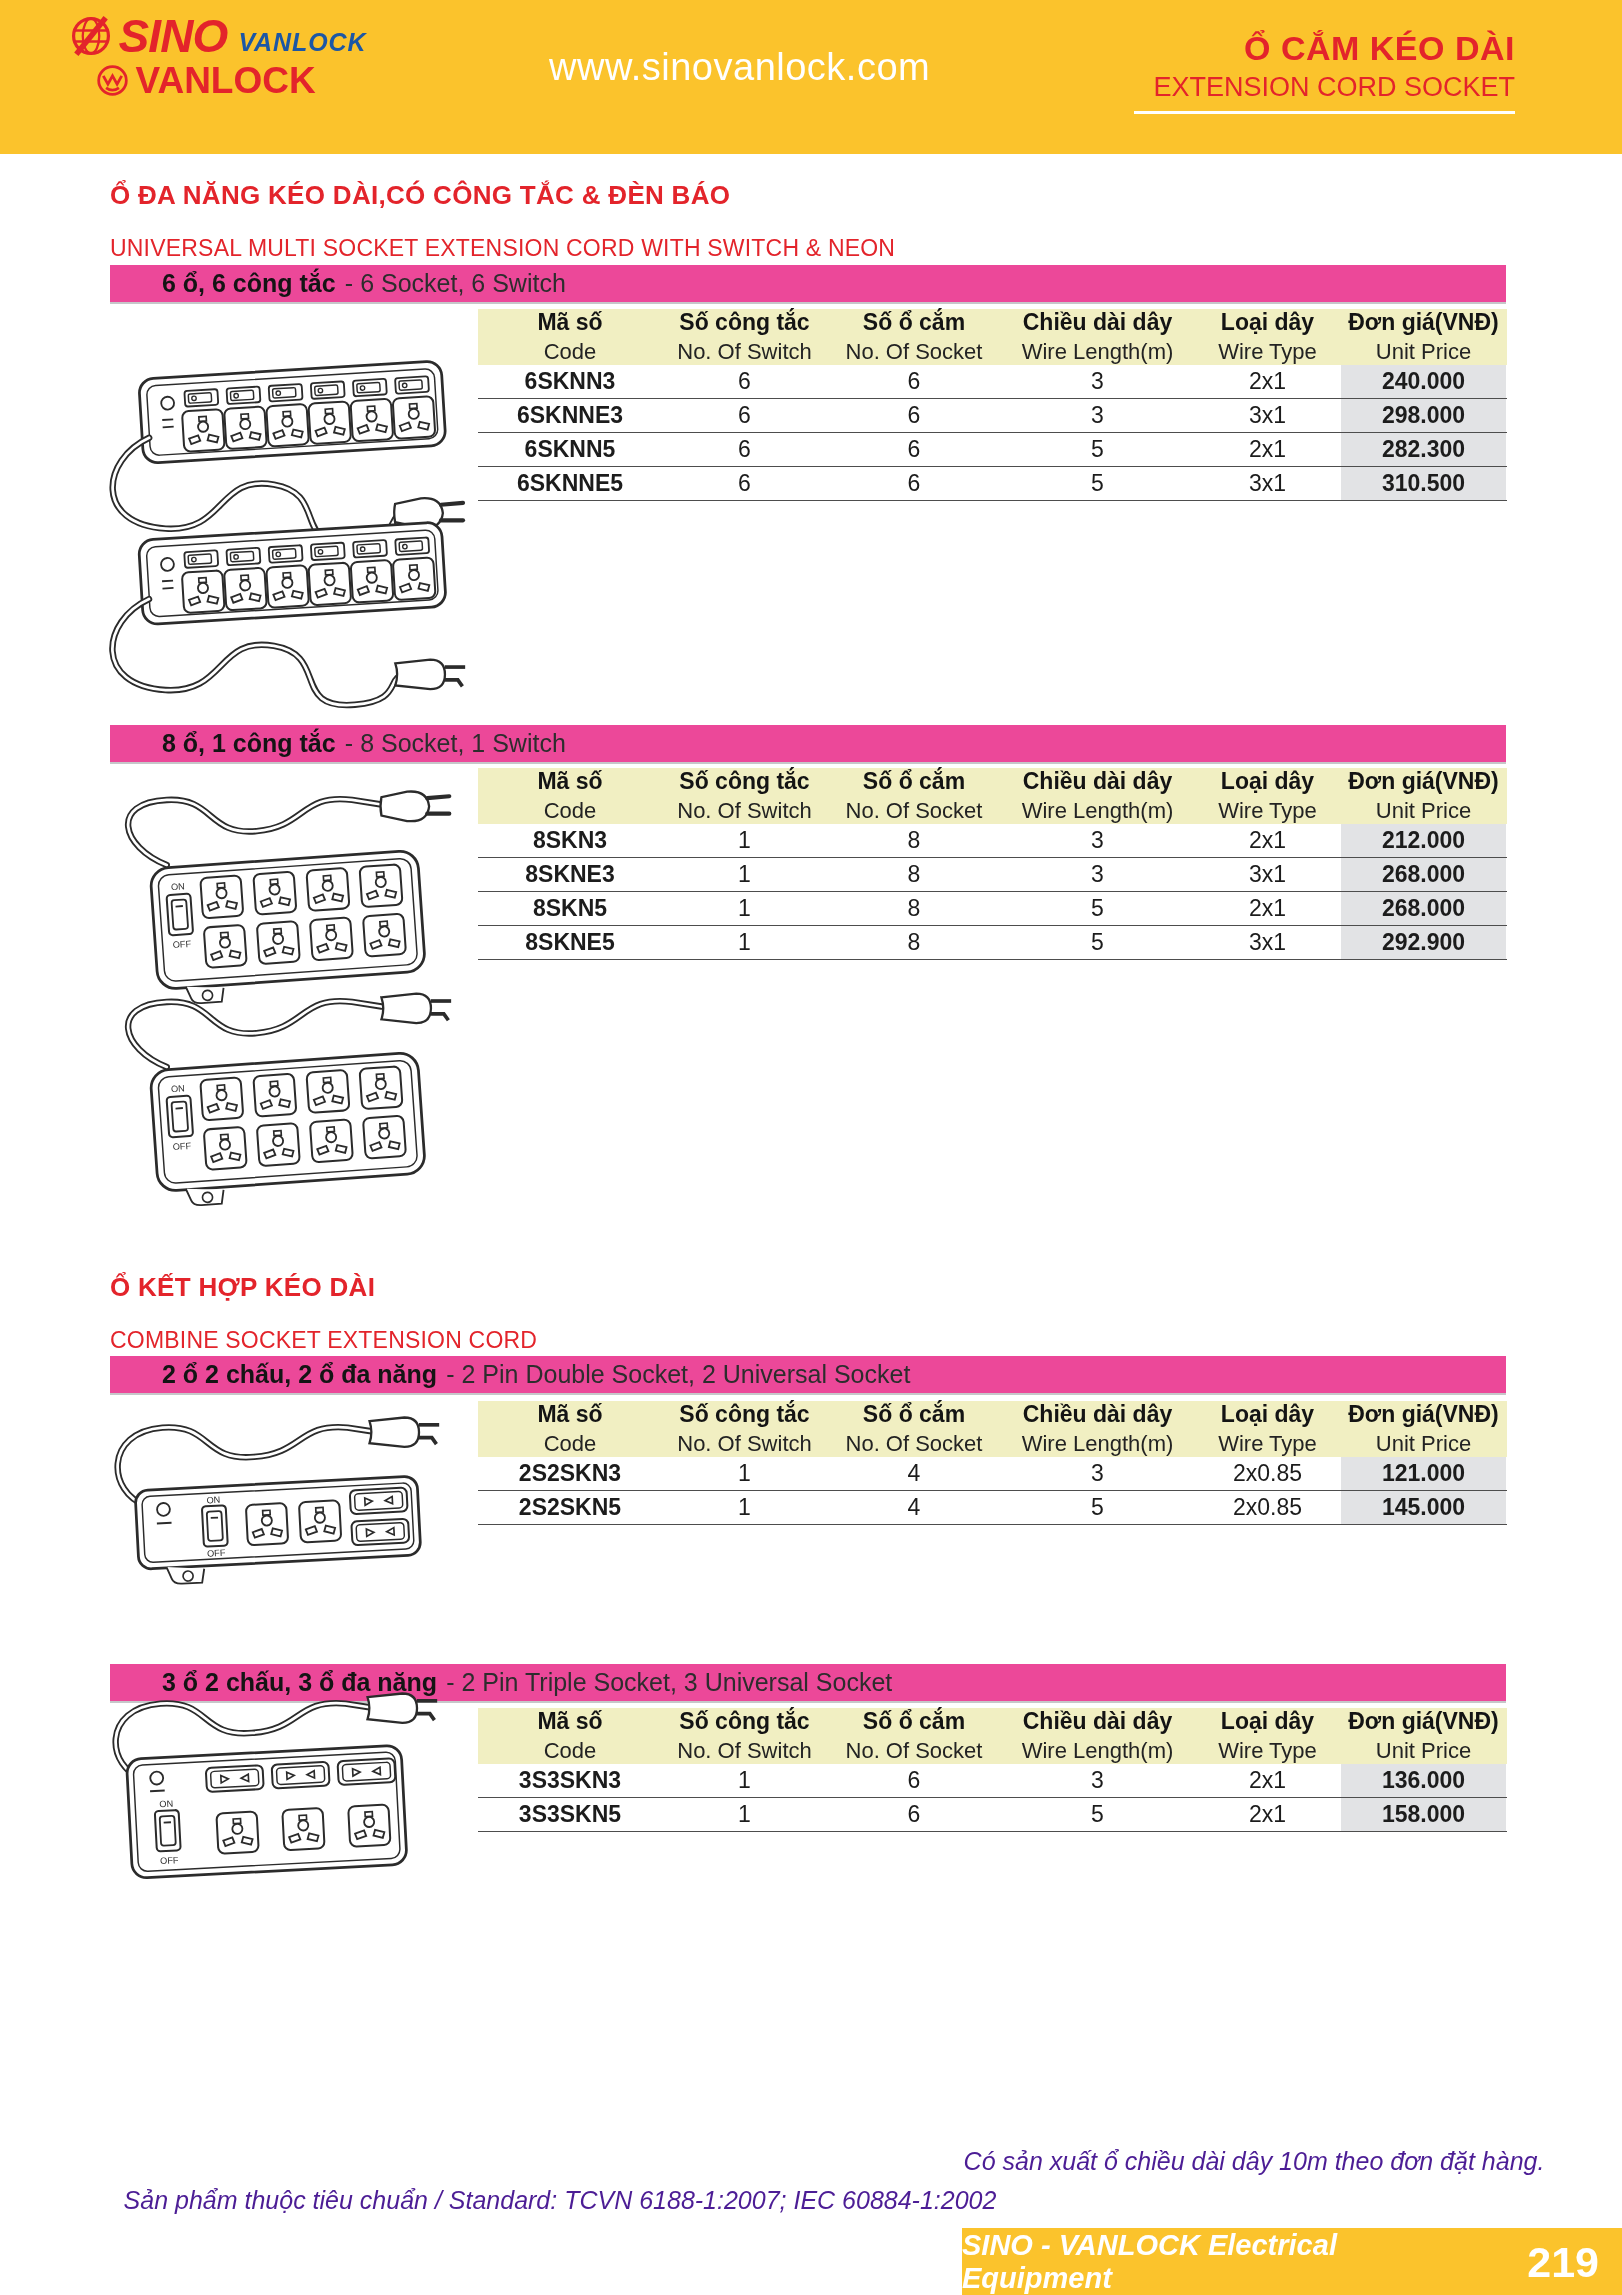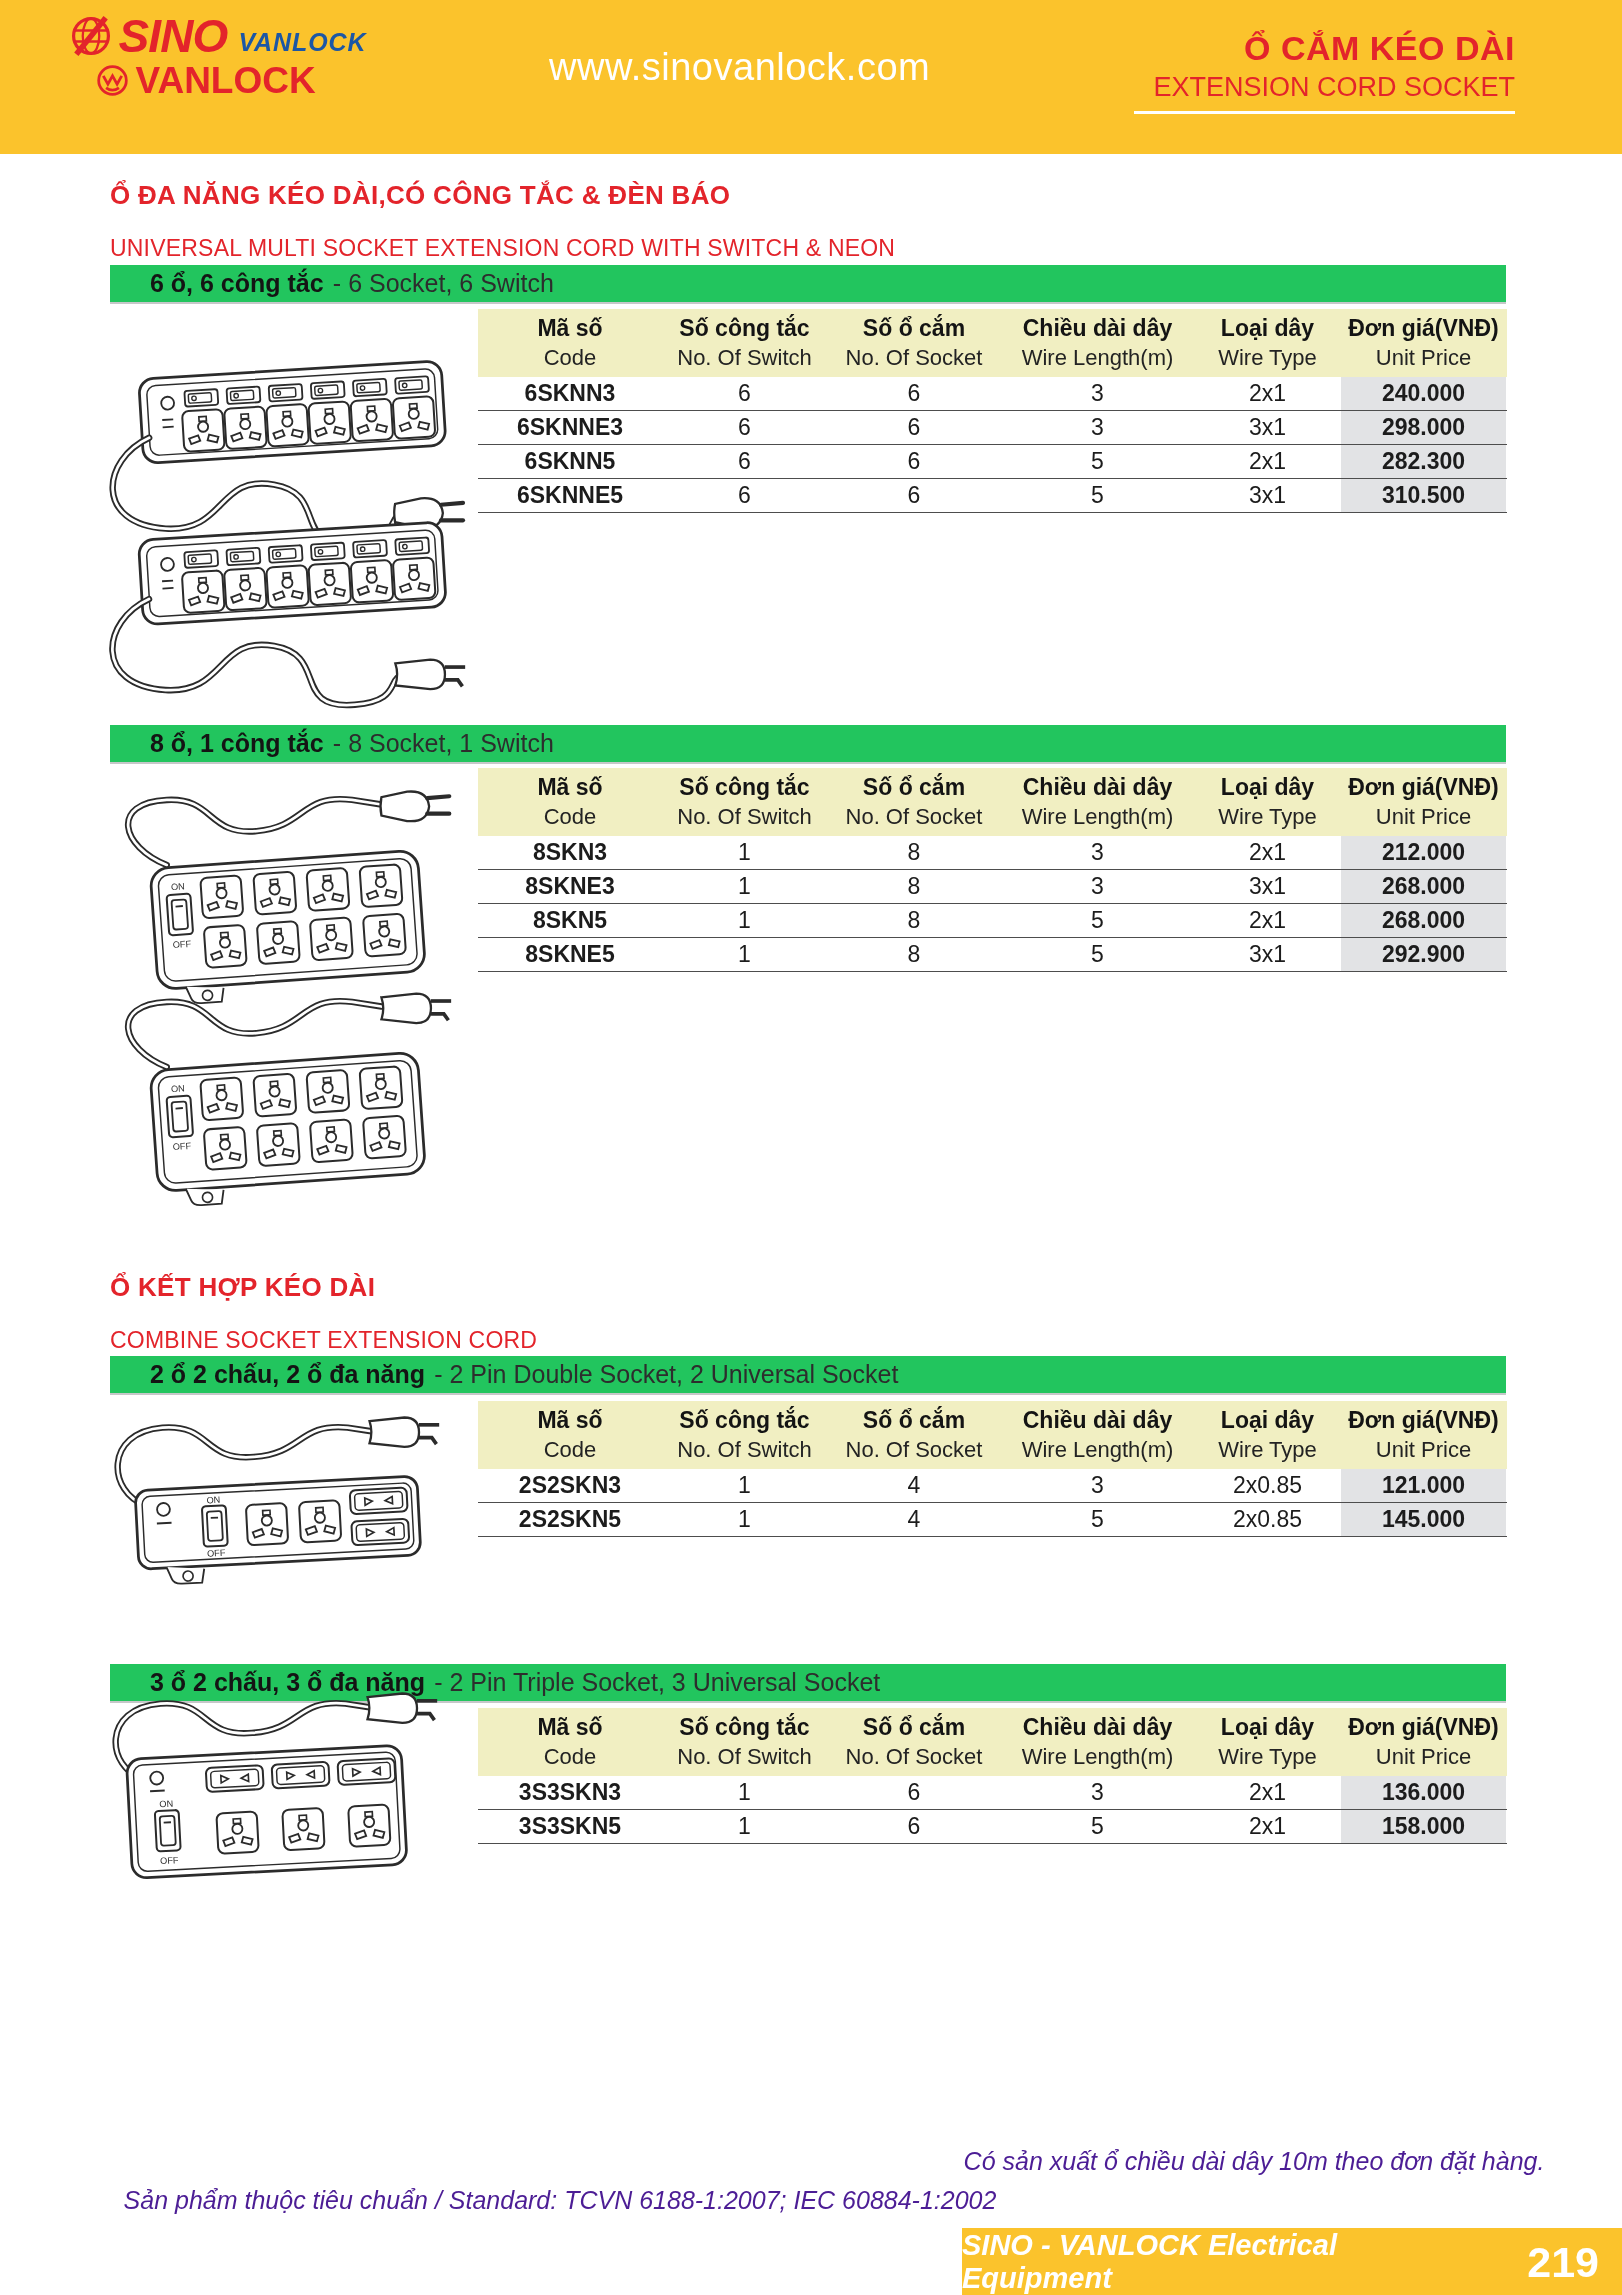--- a/index.html
+++ b/index.html
@@ -18,28 +18,28 @@
   .hdr-title{position:absolute;left:1134px;top:29px;width:381px;text-align:right;border-bottom:3.7px solid #fff;padding-bottom:8.3px;}
   .hdr-title .vi{font-size:34px;font-weight:900;color:#E3242B;letter-spacing:0.5px;}
   .hdr-title .en{font-size:27px;color:#E3242B;margin-top:3.7px;}
 
   
   .sec{position:absolute;left:110px;}
   .sec .vi{font-size:26px;font-weight:bold;color:#E3242B;letter-spacing:0.3px;}
   .sec .en{font-size:23px;color:#E3242B;margin-top:24px;letter-spacing:0.2px;}
 
   
-  .bar{position:absolute;left:110px;width:1396px;height:39px;background:#22c55e;
-       border-bottom:2.8px solid #C6C7C9;display:flex;align-items:center;padding-left:40px;box-sizing:border-box;}
+  .bar{position:absolute;left:110px;width:1396px;height:39px;background:#ec4899;
+       border-bottom:2.8px solid #C6C7C9;display:flex;align-items:center;padding-left:52px;box-sizing:border-box;}
   .bar .bvi{font-size:25px;font-weight:bold;color:#141414;}
   .bar .ben{font-size:25px;color:#2d2d2d;margin-left:9.2px;}
 
   
   .tbl{position:absolute;left:478px;width:1029px;}
-  .thead{display:flex;background:#F1EFC2;height:68px;}
+  .thead{display:flex;background:#F1EFC2;height:56px;}
   .th{display:flex;flex-direction:column;justify-content:center;align-items:center;row-gap:2.8px;}
   .thvi{font-size:23px;font-weight:bold;color:#141414;}
   .then{font-size:22px;color:#232323;}
   .trow{display:flex;height:33px;border-bottom:1.8px solid #4d4d4d;}
   .td{display:flex;align-items:center;justify-content:center;font-size:23px;color:#1c1c1c;}
   .code{font-weight:bold;}
   .price{background:#E2E3E5;font-weight:bold;}
   .c0{width:184px}.c1{width:165px}.c2{width:174px}.c3{width:193px}.c4{width:147px}.c5{width:165px}
 
   

